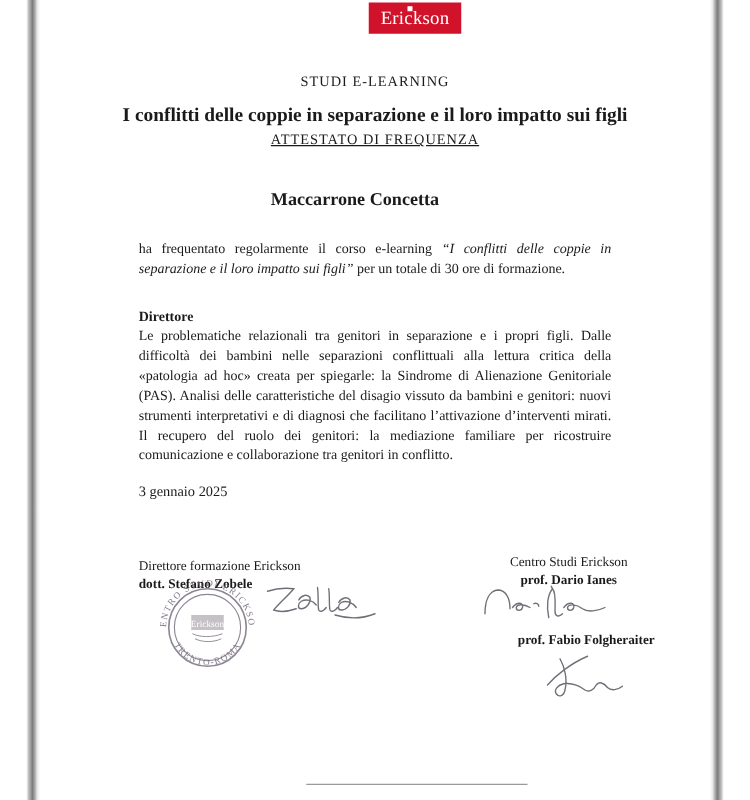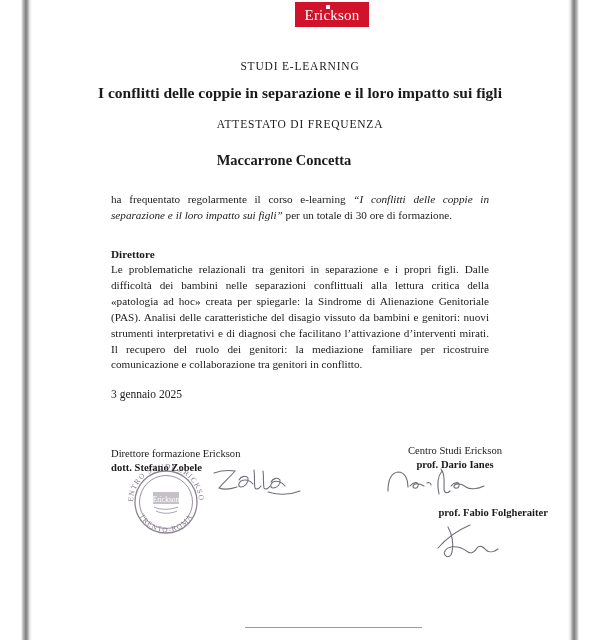--- a/index.html
+++ b/index.html
@@ -87,24 +87,25 @@
   }
   #course-title {
     position: absolute;
     left: 20px; top: 84px;
     width: 496px;
     font-size: 15.5px;
     font-weight: bold;
   }
   #doc-type {
     position: absolute;
-    left: 0; top: 118px;
+    left: 0; top: 106px;
     width: 536px;
     font-size: 11.5px;
     letter-spacing: 0.8px;
+    text-decoration: underline;
   }
   #recipient-name {
     position: absolute;
     left: 0; top: 152px;
     width: 504px;
     font-size: 14.5px;
     font-weight: bold;
   }
 
   
@@ -131,21 +132,21 @@
   }
   .ital { font-style: italic; }
 
   
   .sig-block { position: absolute; font-size: 10.6px; line-height: 1.32; }
   .sig-block .role { white-space: nowrap; }
   .sig-block .person { font-weight: bold; white-space: nowrap; }
 
   #sig-left  { left: 79px;  top: 447px; text-align: left; }
   #sig-right { left: 330px; top: 444px; width: 186px; text-align: center; }
-  #sig-third { left: 330px; top: 506px; width: 186px; text-align: right; }
+  #sig-third { left: 344px; top: 506px; width: 186px; text-align: center; }
 
   .ink { position: absolute; }
   .ink svg { display: block; }
 
   #sig-ink-zobele       { left: 176px; top: 466px; }
   #sig-ink-ianes        { left: 352px; top: 468px; }
   #sig-ink-folgheraiter { left: 398px; top: 522px; }
 
   
   #official-stamp {

